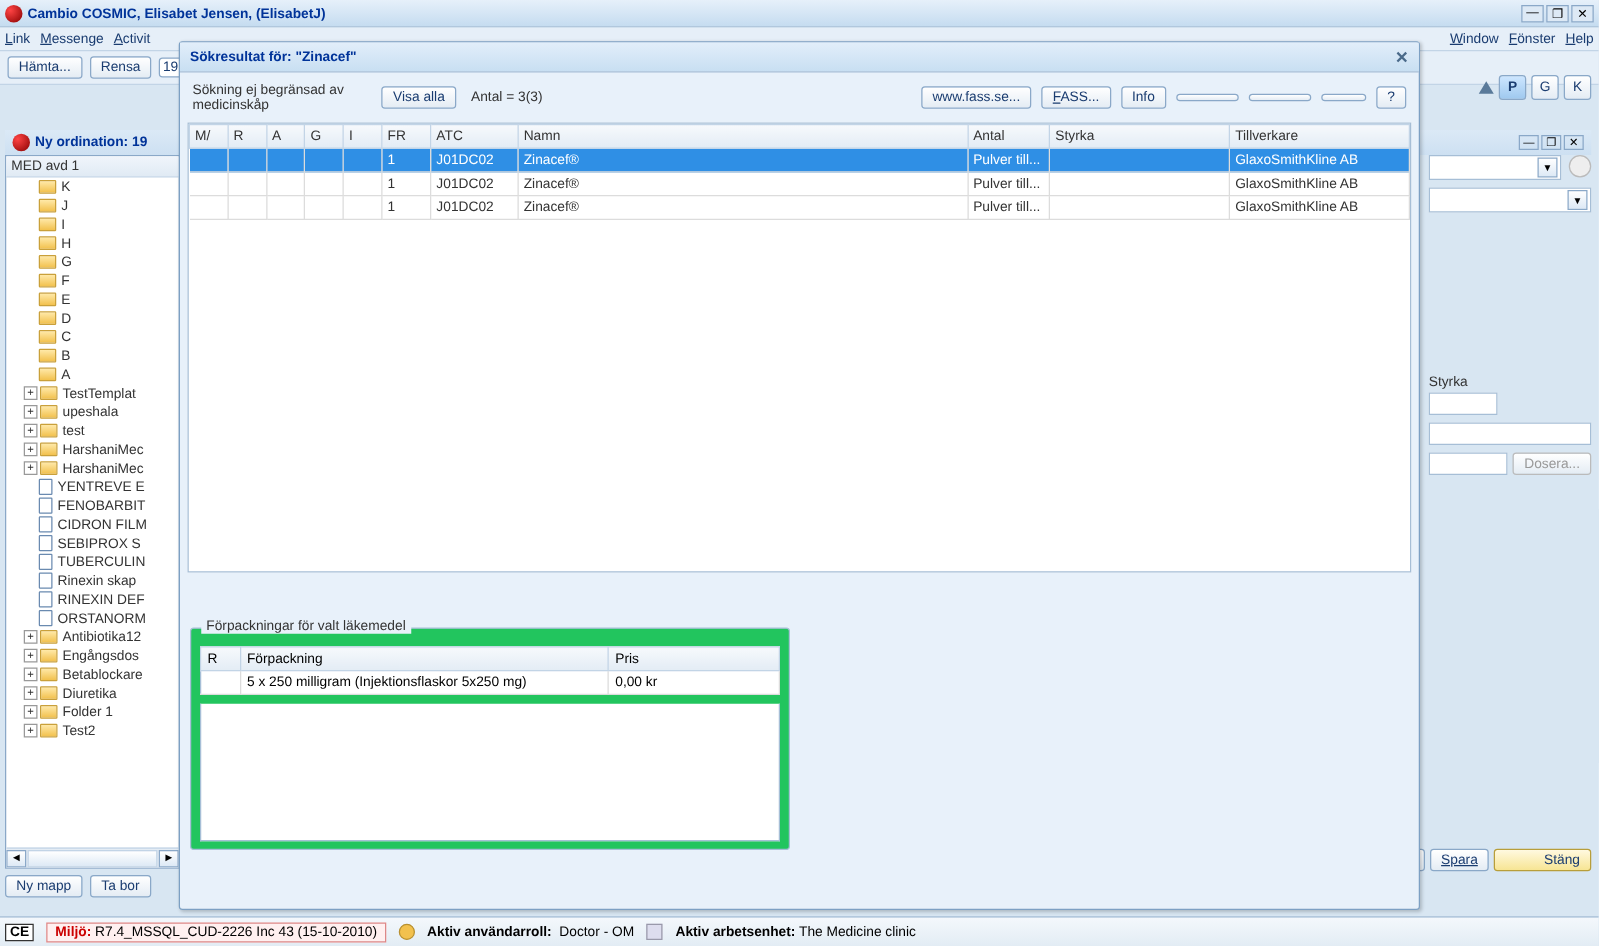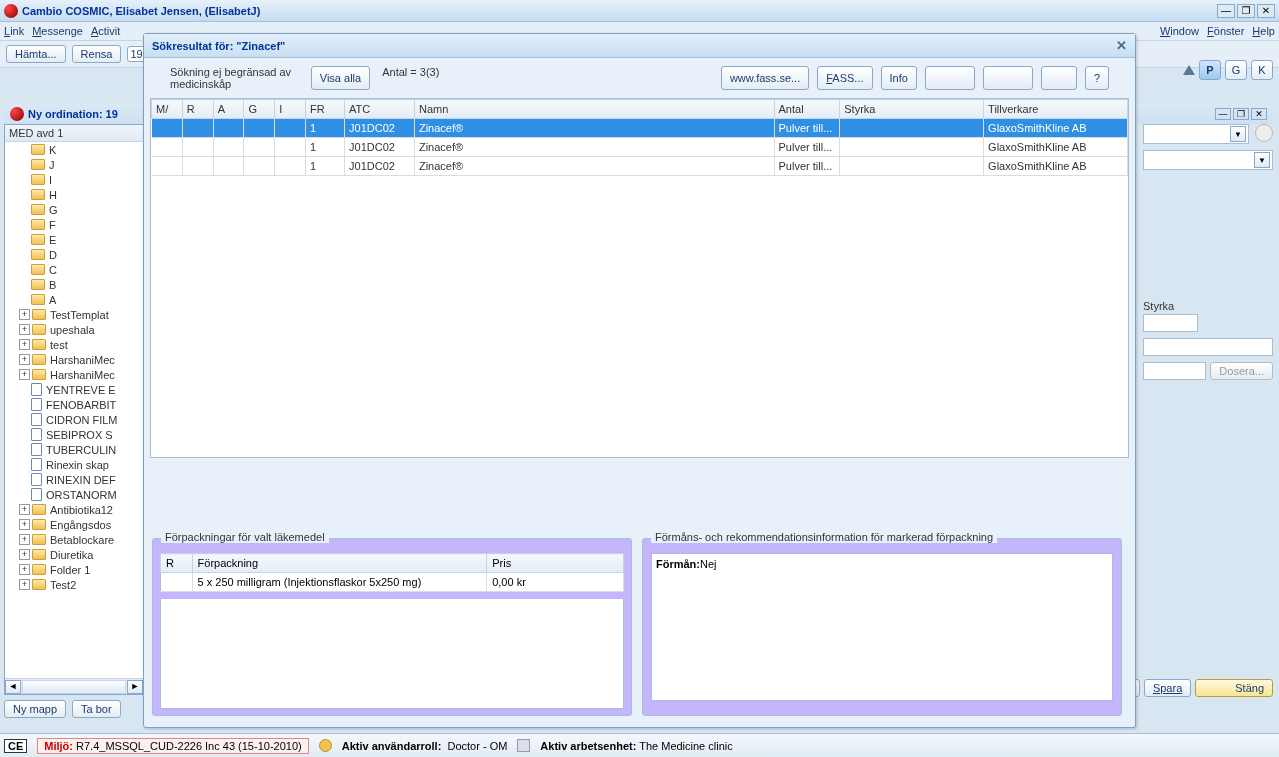--- a/index.html
+++ b/index.html
@@ -31,29 +31,29 @@
 .tree .plus { width: 11px; height: 11px; border: 1px solid #999; font-size: 9px; text-align: center; line-height: 9px; margin-right: 2px; }
 .tree .fld { width: 14px; height: 11px; background: linear-gradient(#ffe9a8,#f2c14e); border: 1px solid #c9a03a; border-radius: 1px; margin-right: 4px; }
 .tree .doc { width: 11px; height: 13px; background: #fff; border: 1px solid #6a8ab0; border-radius: 1px; margin-right: 4px; }
 .hscroll { position: absolute; bottom: 0; left: 0; right: 0; height: 16px; background: #e4ecf4; border-top: 1px solid #c2d4e6; display: flex; align-items: center; }
 .hscroll .arr { width: 16px; height: 14px; background: linear-gradient(#fff,#dde9f5); border: 1px solid #8aa8c8; font-size: 9px; text-align: center; }
 .leftbtm { position: absolute; left: 4px; top: 700px; display: flex; gap: 6px; }
 .dlg { position: absolute; left: 143px; top: 33px; width: 993px; height: 695px; background: #e8f1fa; border: 1px solid #7da0c3; border-radius: 3px; box-shadow: 1px 1px 3px rgba(0,0,0,0.2); }
 .dlg .dlghdr { background: linear-gradient(#e2eefa,#c8dff2); height: 24px; display: flex; align-items: center; padding: 0 8px; border-bottom: 1px solid #a6bed6; }
 .dlg .dlghdr .t { color: #003399; font-weight: bold; }
 .dlg .dlghdr .x { margin-left: auto; color: #4a6a8a; font-weight: bold; cursor: pointer; font-size: 13px; }
-.dlg .dlgtop { display: flex; padding: 8px 26px; gap: 8px; }
+.dlg .dlgtop { display: flex; align-items: center; padding: 8px 10px; gap: 8px; }
 .dlg .dlgtop .info { color: #333; flex: 1; }
 .dlg .dlgtop .antal { color: #333; margin-left: 4px; }
 .dlg .grid { margin: 0 6px; background: #fff; border: 1px solid #a6bed6; height: 360px; overflow: hidden; }
 .dlg .grid table { width: 100%; border-collapse: collapse; }
 .dlg .grid th { background: linear-gradient(#f6f9fc,#e3ecf5); border: 1px solid #c2d4e6; padding: 3px 4px; text-align: left; font-weight: normal; color: #333; }
 .dlg .grid td { border-right: 1px solid #dcdcdc; border-bottom: 1px solid #dcdcdc; padding: 3px 4px; color: #333; }
 .dlg .grid tr.sel td { background: #2f8fe5; color: #fff; }
-.group { position: absolute; border: 1px solid #a6bed6; border-radius: 3px; background: #c4b5fd; margin-top: 36px; }
+.group { position: absolute; border: 1px solid #a6bed6; border-radius: 3px; background: #22c55e; }
 .group .legend { position: absolute; top: -8px; left: 8px; background: #e8f1fa; padding: 0 4px; color: #333; font-size: 11px; }
 .g1 { left: 8px; top: 468px; width: 480px; height: 178px; }
 .g1 table { width: calc(100% - 14px); margin: 14px 7px 7px; border-collapse: collapse; background: #fff; border: 1px solid #a6bed6; }
 .g1 th { background: linear-gradient(#f6f9fc,#e3ecf5); border: 1px solid #c2d4e6; padding: 3px 5px; text-align: left; font-weight: normal; }
 .g1 td { border-right: 1px solid #dcdcdc; border-bottom: 1px solid #dcdcdc; padding: 3px 5px; }
 .g1 tr.sel td { background: #2f8fe5; color: #fff; }
 .g1 tr.sel td:first-child { border-left: 2px solid #f8d050; }
 .g1 .body { height: 110px; background: #fff; border: 1px solid #a6bed6; border-top: none; margin: 0 7px; }
 .g2 { left: 498px; top: 468px; width: 480px; height: 178px; }
 .g2 .inner { margin: 14px 8px 8px; background: #fff; border: 1px solid #a6bed6; height: 148px; padding: 4px; }
@@ -277,26 +277,20 @@
           </tr>
           <tr class="">
             <td></td>
             <td>5 x 250 milligram (Injektionsflaskor 5x250 mg)</td>
             <td>0,00 kr</td>
           </tr>
         </tbody>
       </table>
     <div class="body"></div>
   </div>
-  <div class="group g2">
-    <span class="legend">Förmåns- och rekommendationsinformation för markerad förpackning</span>
-    <div class="inner">
-      <b>Förmån:</b><span>Nej</span>
-    </div>
-  </div>
 </div>
 
 <div class="status">
   <span class="ce">CE</span>
   <span class="mj"><b>Miljö:</b> <span>R7.4_MSSQL_CUD-2226  Inc 43 (15-10-2010)</span></span>
   <span class="ic"></span>
   <span><b>Aktiv användarroll:</b> &nbsp;<span>Doctor - OM</span></span>
   <span style="width:13px;height:13px;background:#dde;border:1px solid #99a"></span>
   <span><b>Aktiv arbetsenhet:</b> <span>The Medicine clinic</span></span>
 </div>

